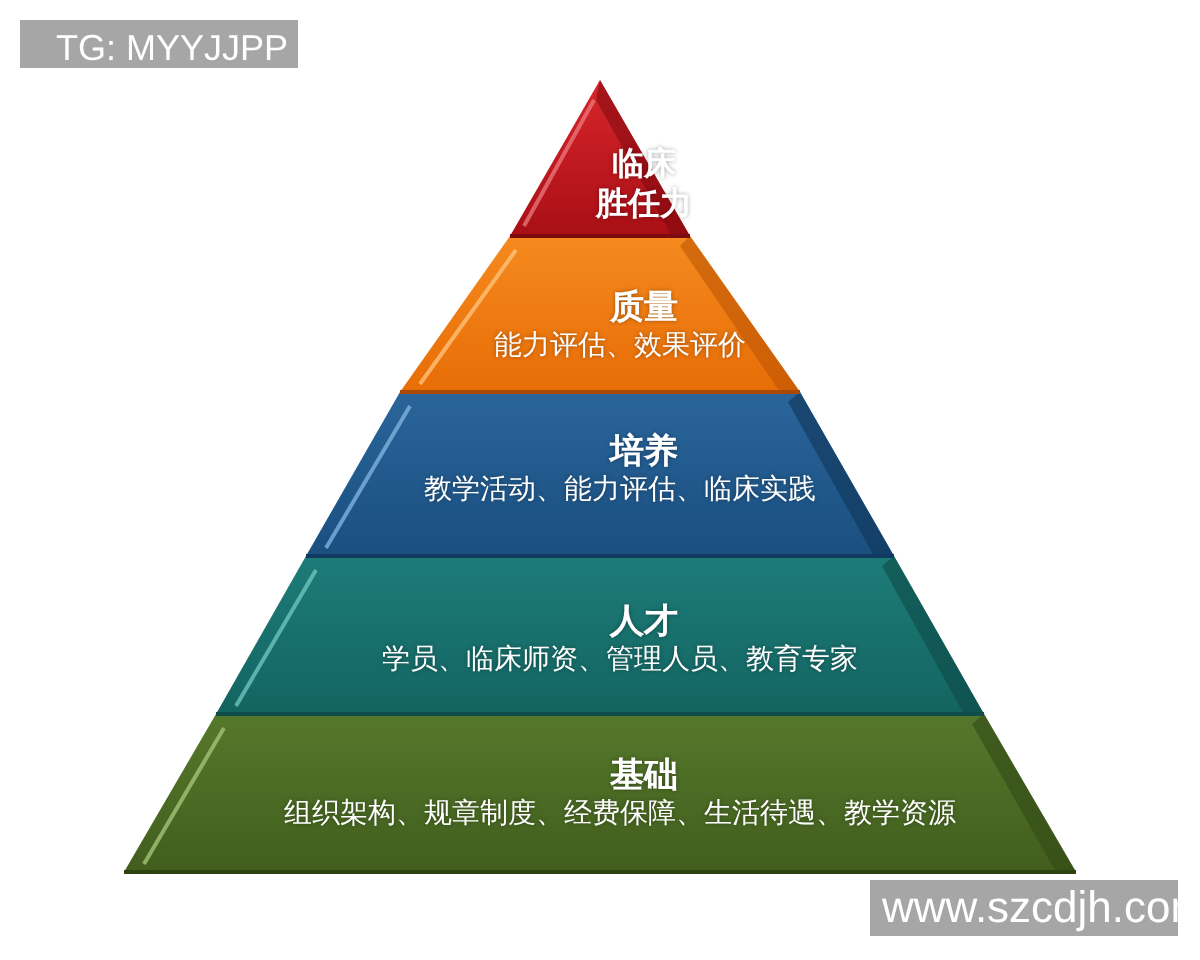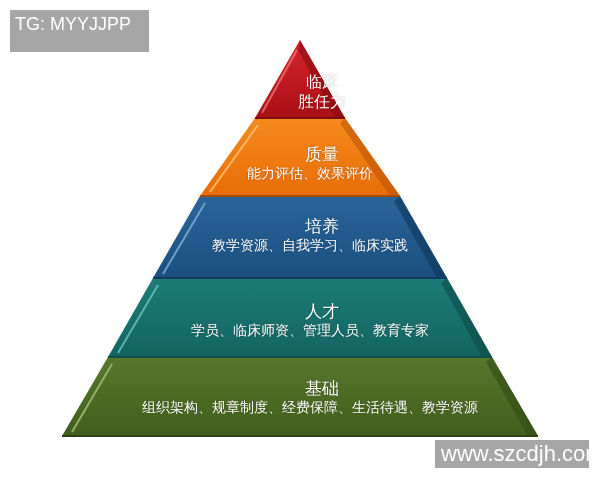--- a/index.html
+++ b/index.html
@@ -1,23 +1,23 @@
 <!DOCTYPE html>
 <html><head>
 <meta charset="utf-8">
 <style>
   html, body { margin:0; padding:0; }
   body { width:600px; height:480px; background:#ffffff; position:relative; overflow:hidden;
          font-family:"DejaVu Sans","Liberation Sans",sans-serif; }
   .wm { position:absolute; background:#a6a6a6; color:#ffffff; font-family:"Liberation Sans",sans-serif; }
-  .wm-tl { left:10px; top:10px; width:139px; height:42px; font-size:18px; line-height:29px; padding-left:5px; box-sizing:border-box; }
+  .wm-tl { left:10px; top:10px; width:139px; height:24px; font-size:18px; line-height:29px; padding-left:18px; box-sizing:border-box; }
   .wm-br { left:435px; top:440px; width:154px; height:28px; font-size:22px; line-height:28px; padding-left:6px; box-sizing:border-box; }
   svg { position:absolute; left:0; top:0; }
   .tier-text { position:absolute; left:0; width:600px; text-align:center; color:#ffffff; text-shadow:0 0 2px rgba(0,0,0,0.35); }
-  .t-title { font-size:17px; font-weight:normal; line-height:20px; display:block;padding-left:44px; }
+  .t-title { font-size:17px; font-weight:bold; line-height:20px; display:block;padding-left:44px; }
   .t-sub { font-size:14px; line-height:18px; display:block;padding-left:20px; }
 </style>
 </head>
 <body>
 
 <div class="wm wm-tl">TG: MYYJJPP</div>
 
 <svg width="600" height="480" viewBox="0 0 600 480">
   <defs>
     <linearGradient id="gRed" x1="0" y1="0" x2="0" y2="1">
@@ -83,21 +83,21 @@
   <span class="t-title" style="font-size:16px;line-height:20px;">胜任力</span>
 </div>
 
 <div class="tier-text" style="top:144px;">
   <span class="t-title">质量</span>
   <span class="t-sub">能力评估、效果评价</span>
 </div>
 
 <div class="tier-text" style="top:216px;">
   <span class="t-title">培养</span>
-  <span class="t-sub">教学资源、自我学习、临床实践</span>
+  <span class="t-sub">教学活动、能力评估、临床实践</span>
 </div>
 
 <div class="tier-text" style="top:301px;">
   <span class="t-title">人才</span>
   <span class="t-sub">学员、临床师资、管理人员、教育专家</span>
 </div>
 
 <div class="tier-text" style="top:378px;">
   <span class="t-title">基础</span>
   <span class="t-sub">组织架构、规章制度、经费保障、生活待遇、教学资源</span>

